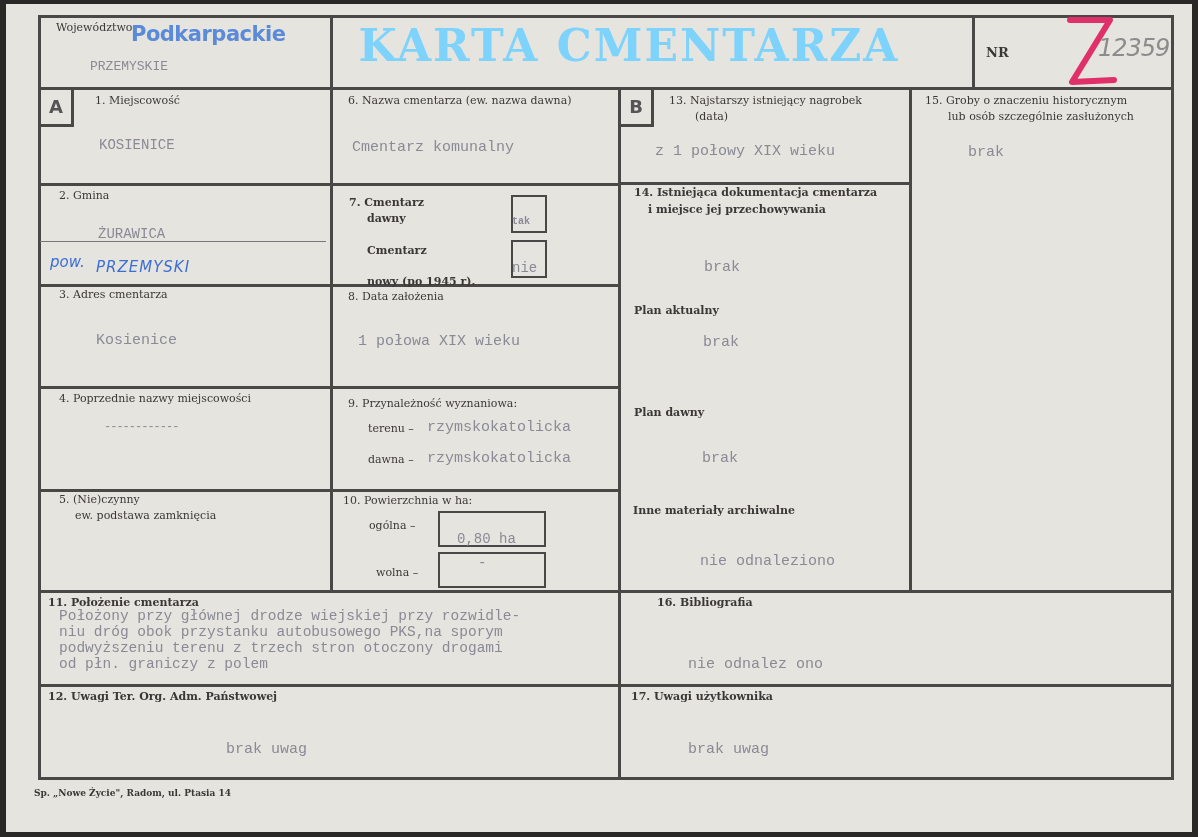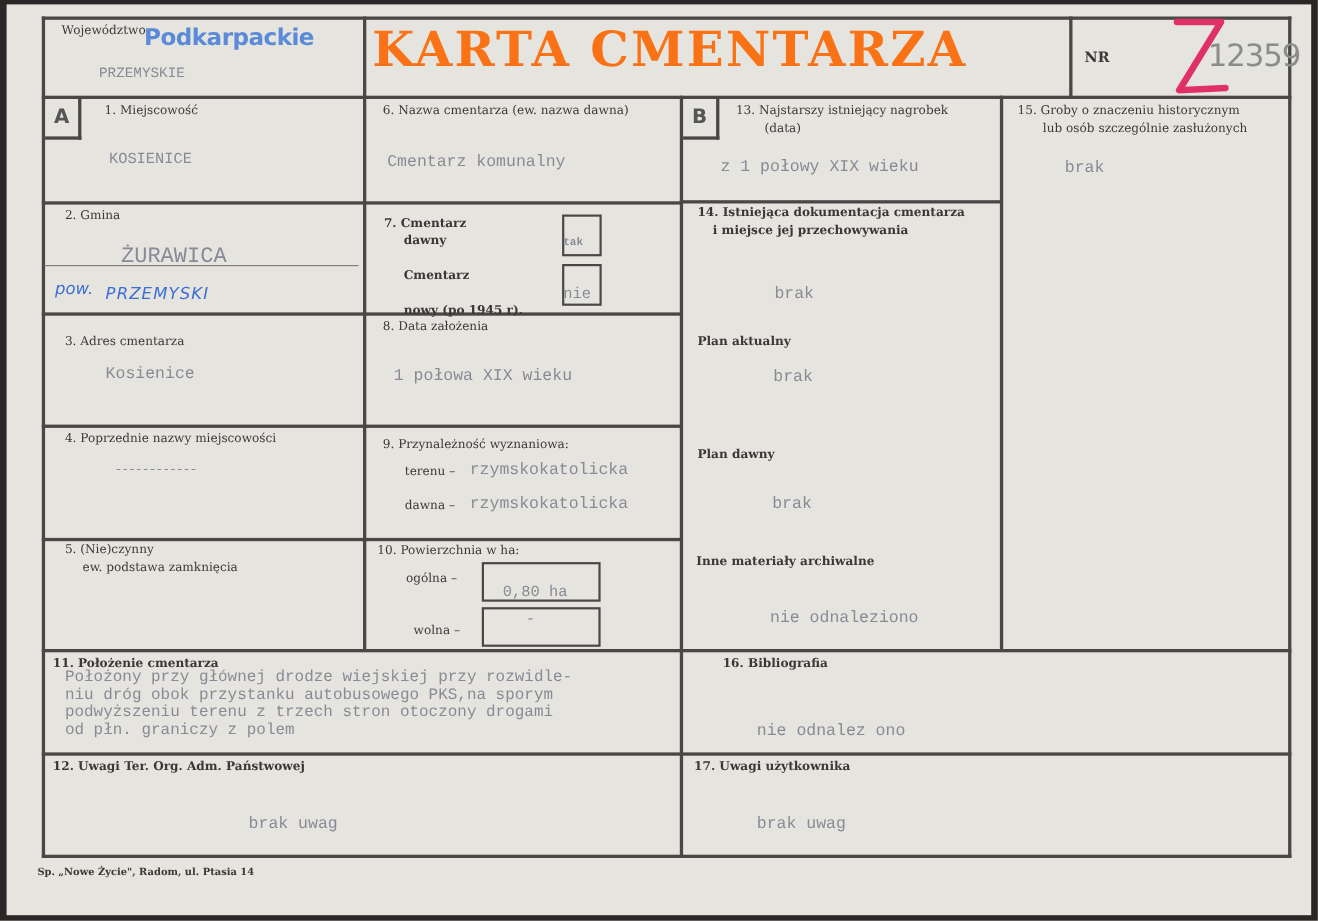--- a/index.html
+++ b/index.html
@@ -21,21 +21,21 @@
     color: #3a3836; line-height: 16px; white-space: nowrap;
   }
   .lbl.b { font-weight: bold; }
   .typed {
     position: absolute; font-family: "Liberation Mono", "DejaVu Sans Mono", monospace;
     font-size: 15px; color: #8a8a96; white-space: nowrap; line-height: 18px;
   }
   .title {
     position: absolute; left: 330px; top: 18px; width: 558px; text-align: center;
     font-family: "DejaVu Serif", serif; font-weight: bold; font-size: 44px;
-    color: #f97316; letter-spacing: 2px; line-height: 56px;
+    color: #7dd3fc; letter-spacing: 2px; line-height: 56px; padding-left: 20px;
   }
   .letterbox {
     position: absolute; width: 30px; height: 34px;
     border-right: 3px solid #4a4846; border-bottom: 3px solid #4a4846;
     font-family: "DejaVu Sans", sans-serif; font-weight: bold; font-size: 18px;
     color: #555; text-align: center; line-height: 34px;
   }
   .stamp {
     position: absolute; left: 131px; top: 22px;
     font-family: "DejaVu Sans", sans-serif; font-weight: bold; font-size: 21px;
@@ -44,22 +44,23 @@
   .hand {
     position: absolute; font-family: "DejaVu Sans", sans-serif; font-style: italic;
     color: #3c6fd4; white-space: nowrap;
   }
   .smallbox {
     position: absolute; border: 2px solid #4a4846;
   }
   .z-mark { position: absolute; left: 1060px; top: 14px; width: 60px; height: 76px; }
   .nr-number {
     position: absolute; left: 1098px; top: 34px;
-    font-family: "DejaVu Sans", sans-serif; font-size: 28px; color: #8c8c8c;
+    font-family: "DejaVu Sans", sans-serif; font-size: 24px; color: #8c8c8c;
     letter-spacing: -1px;
+    font-style: italic;
   }
 </style>
 </head>
 <body>
 
 <div class="card"></div>
 
 <div class="line h" style="left:38px; top:15px; width:1136px;"></div>
 <div class="line v" style="left:38px; top:15px; height:765px;"></div>
 <div class="line v" style="left:1171px; top:15px; height:765px;"></div>
@@ -93,26 +94,26 @@
 <svg class="z-mark" viewBox="0 0 60 76">
   <path d="M10 6 L50 6 L12 68 L54 66" fill="none" stroke="#e0306a" stroke-width="6" stroke-linecap="round" stroke-linejoin="round"></path>
 </svg>
 <div class="nr-number">12359</div>
 
 <div class="letterbox" style="left:41px; top:90px;">A</div>
 <div class="lbl" style="left:95px; top:93px;">1. Miejscowość</div>
 <div class="typed" style="left:99px; top:136px; font-size:14px;">KOSIENICE</div>
 
 <div class="lbl" style="left:59px; top:188px;">2. Gmina</div>
-<div class="typed" style="left:110px; top:225px; font-size:20px;">ŻURAWICA</div>
+<div class="typed" style="left:98px; top:225px; font-size:14px;">ŻURAWICA</div>
 <div class="abs" style="left:40px; top:241px; width:286px; height:1px; background:#777;"></div>
 <div class="hand" style="left:50px; top:253px; font-size:15px;">pow.</div>
 <div class="hand" style="left:96px; top:258px; font-size:15px; letter-spacing:1px;">PRZEMYSKI</div>
 
-<div class="lbl" style="left:59px; top:303px;text-align:right;">3. Adres cmentarza</div>
+<div class="lbl" style="left:59px; top:287px;text-align:right;">3. Adres cmentarza</div>
 <div class="typed" style="left:96px; top:332px;">Kosienice</div>
 
 <div class="lbl" style="left:59px; top:391px;">4. Poprzednie nazwy miejscowości</div>
 <div class="typed" style="left:104px; top:418px; font-size:12px; letter-spacing:-1px;">------------</div>
 
 <div class="lbl" style="left:59px; top:492px;">5. (Nie)czynny</div>
 <div class="lbl" style="left:75px; top:508px;">ew. podstawa zamknięcia</div>
 
 <div class="lbl" style="left:348px; top:93px;">6. Nazwa cmentarza (ew. nazwa dawna)</div>
 <div class="typed" style="left:352px; top:139px;">Cmentarz komunalny</div>

